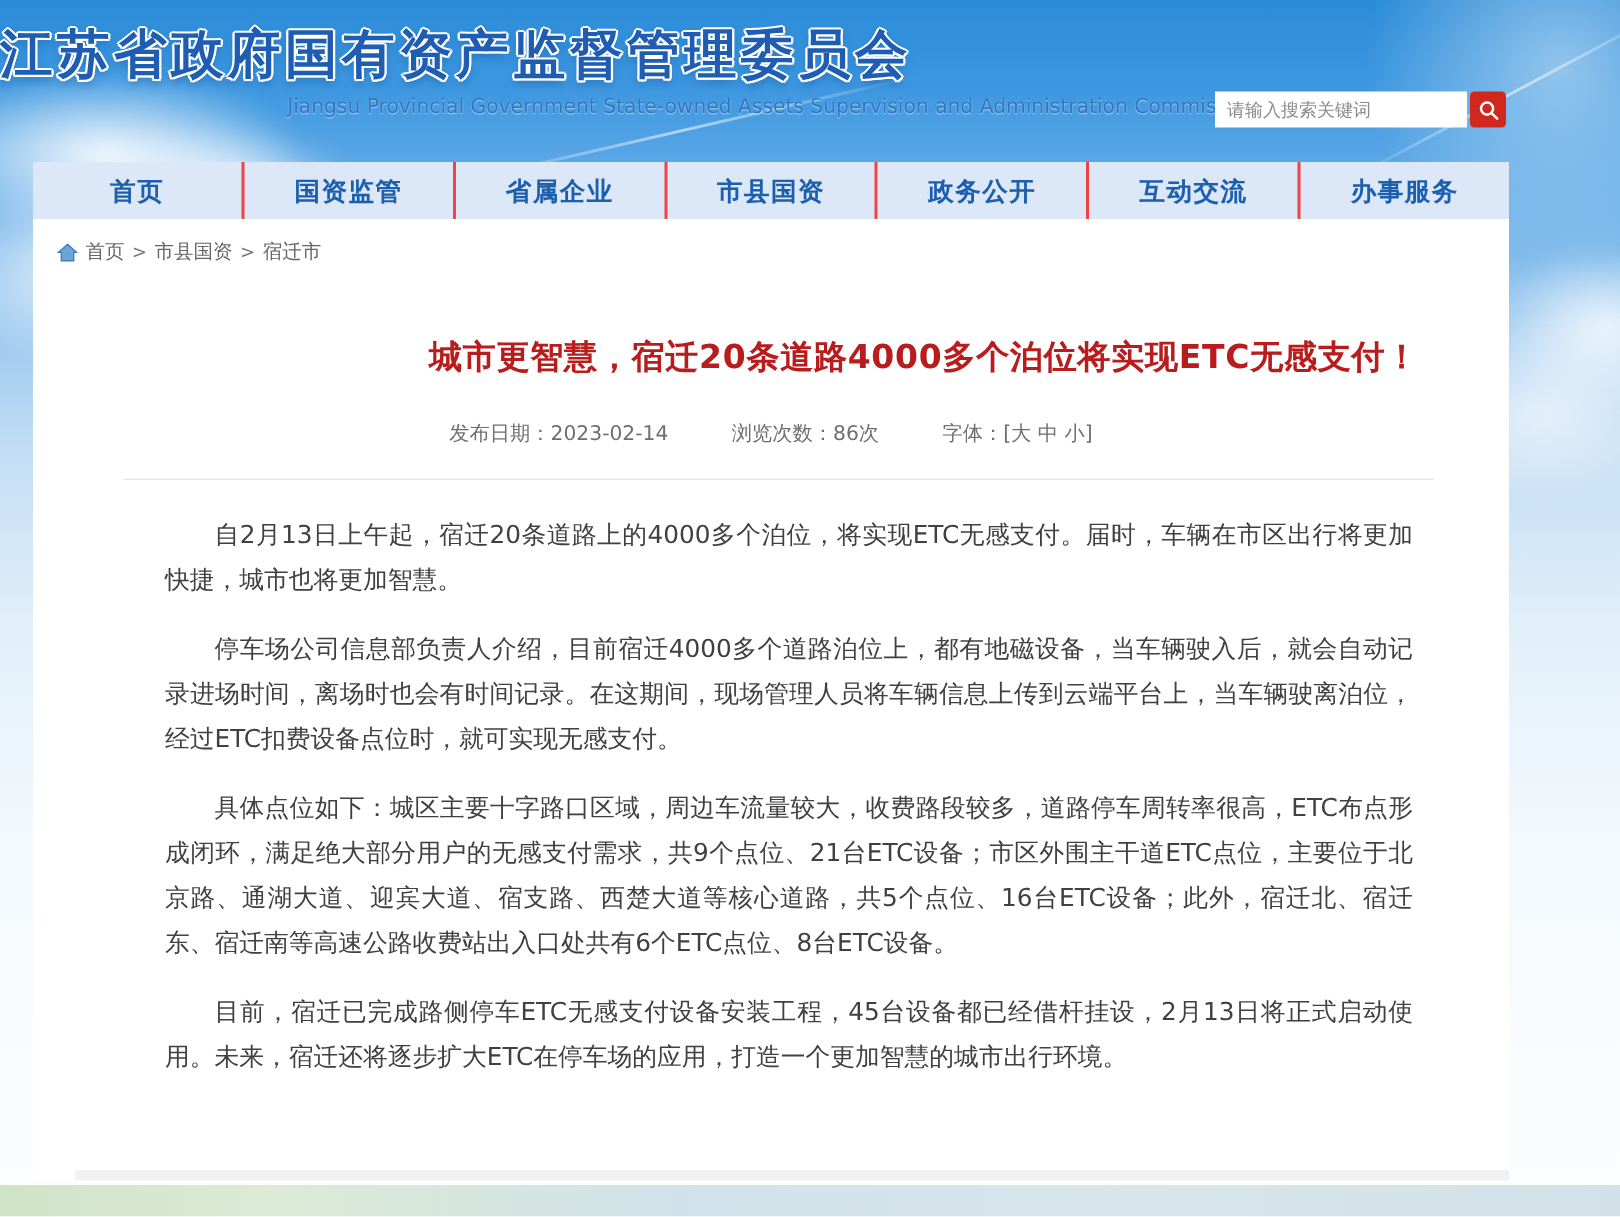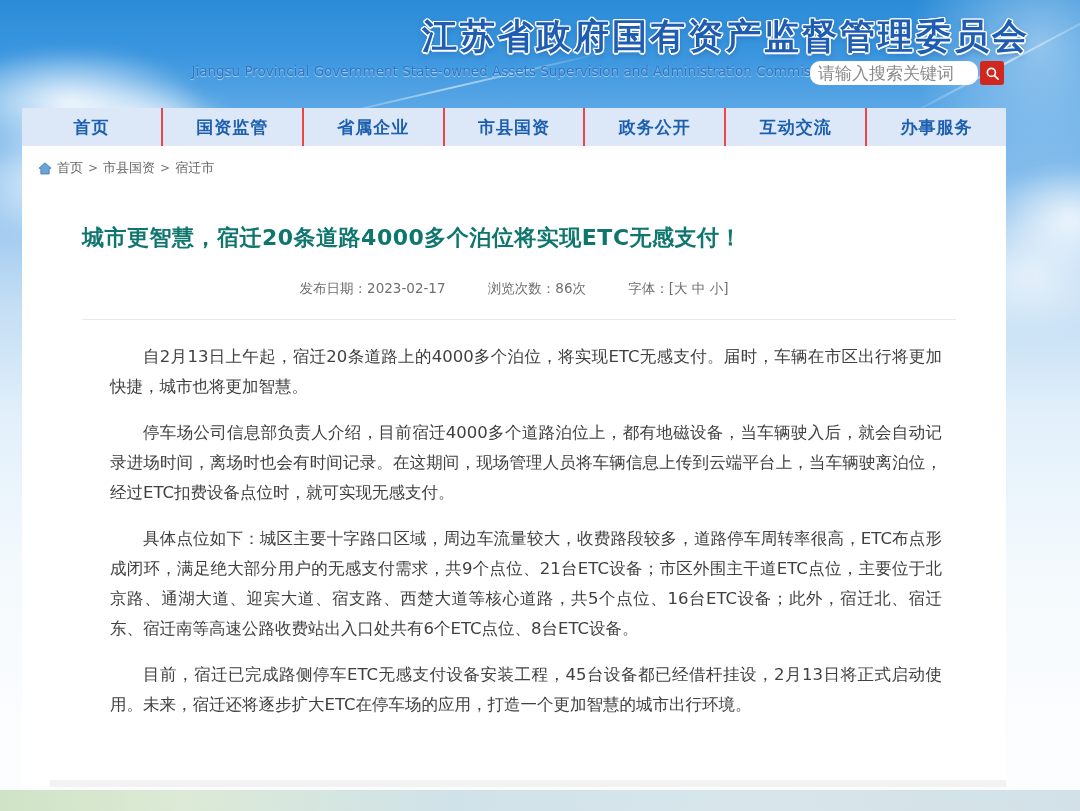--- a/index.html
+++ b/index.html
@@ -25,35 +25,35 @@
   .streak.s1{left:290px;top:86px;width:330px;transform:rotate(-13deg);}
   .streak.s2{left:880px;top:60px;width:260px;transform:rotate(-28deg);}
   
   .footer-band{
     position:absolute;left:0;bottom:0;width:1080px;height:21px;z-index:2;
     background:linear-gradient(90deg,#cfe3c6 0%,#dcead5 16%,#d0e2e9 42%,#d8e6eb 70%,#d2e1e7 100%);
   }
   
   .site-header{position:absolute;top:0;left:0;width:1080px;height:108px;z-index:3;}
   .site-title{
-    width:1030px;text-align:right;margin-top:13px;
+    width:1030px;text-align:left;margin-top:13px;
     font-size:35px;font-weight:bold;letter-spacing:3px;color:#1e5db1;
     text-shadow:
       -1.5px 0 0 #fff, 1.5px 0 0 #fff, 0 -1.5px 0 #fff, 0 1.5px 0 #fff,
       -1px -1px 0 #fff, 1px 1px 0 #fff, 1px -1px 0 #fff, -1px 1px 0 #fff,
       0 3px 6px rgba(20,70,140,.45);
   }
   .site-subtitle{
     width:1030px;text-align:center;margin-top:3px;
     font-size:13.5px;color:#2f77c5;text-shadow:0 1px 1px rgba(255,255,255,.6);
   }
   .search-bar{position:absolute;top:61px;right:76px;display:flex;align-items:center;height:24px;}
   .search-input{
     width:152px;height:24px;border:none;outline:none;background:#fff;
-    padding:0 8px;font-size:17px;color:#333;border-radius:10px;
+    padding:0 8px;font-size:12px;color:#333;border-radius:0;
     font-family:"DejaVu Sans","Liberation Sans",sans-serif;
   }
   .search-input::placeholder{color:#8a8a8a;}
   .search-btn{
     width:24px;height:24px;margin-left:2px;border:none;cursor:pointer;
     background:#d0281e;border-radius:3px;display:flex;align-items:center;justify-content:center;padding:0;
   }
   
   .main-nav{
     position:absolute;left:22px;top:108px;width:984px;height:38px;z-index:4;
@@ -72,22 +72,22 @@
   .panel-bottom-strip{position:absolute;left:28px;right:0;bottom:0;height:7px;background:#f2f2f2;}
   
   .breadcrumb{
     display:flex;align-items:center;gap:5px;
     padding:13px 0 0 16px;font-size:13px;color:#666;
   }
   .crumb{cursor:pointer;}
   .crumb-sep{color:#777;font-size:12px;}
   
   .article-title{
-    margin:46px 60px 0;text-align:left;
-    font-size:22px;font-weight:bold;color:#0f766e;letter-spacing:.5px;
+    margin:46px 60px 0;text-align:right;
+    font-size:22px;font-weight:bold;color:#b91c1c;letter-spacing:.5px;
   }
   .article-meta{
     margin-top:27px;text-align:center;font-size:13.5px;color:#6f6f6f;
   }
   .article-meta .meta-group{margin:0 19px;}
   .meta-divider{margin:21px 50px 0 60px;border-top:1px solid #e9e9e9;}
   .article-body{
     margin:22px 48px 0 72px;
     font-size:16.5px;line-height:30px;color:#404040;text-align:justify;
   }
@@ -143,21 +143,21 @@
     <span class="crumb">首页</span>
     <span class="crumb-sep">&gt;</span>
     <span class="crumb">市县国资</span>
     <span class="crumb-sep">&gt;</span>
     <span class="crumb">宿迁市</span>
   </div>
 
   <div class="article-title">城市更智慧，宿迁20条道路4000多个泊位将实现ETC无感支付！</div>
 
   <div class="article-meta">
-    <span class="meta-group"><span>发布日期：</span><span>2023-02-17</span></span>
+    <span class="meta-group"><span>发布日期：</span><span>2023-02-14</span></span>
     <span class="meta-group"><span>浏览次数：</span><span>86次</span></span>
     <span class="meta-group"><span>字体：</span><span>[大 中 小]</span></span>
   </div>
 
   <div class="meta-divider"></div>
 
   <div class="article-body">
     <p>自2月13日上午起，宿迁20条道路上的4000多个泊位，将实现ETC无感支付。届时，车辆在市区出行将更加快捷，城市也将更加智慧。</p>
     <p>停车场公司信息部负责人介绍，目前宿迁4000多个道路泊位上，都有地磁设备，当车辆驶入后，就会自动记录进场时间，离场时也会有时间记录。在这期间，现场管理人员将车辆信息上传到云端平台上，当车辆驶离泊位，经过ETC扣费设备点位时，就可实现无感支付。</p>
     <p>具体点位如下：城区主要十字路口区域，周边车流量较大，收费路段较多，道路停车周转率很高，ETC布点形成闭环，满足绝大部分用户的无感支付需求，共9个点位、21台ETC设备；市区外围主干道ETC点位，主要位于北京路、通湖大道、迎宾大道、宿支路、西楚大道等核心道路，共5个点位、16台ETC设备；此外，宿迁北、宿迁东、宿迁南等高速公路收费站出入口处共有6个ETC点位、8台ETC设备。</p>

